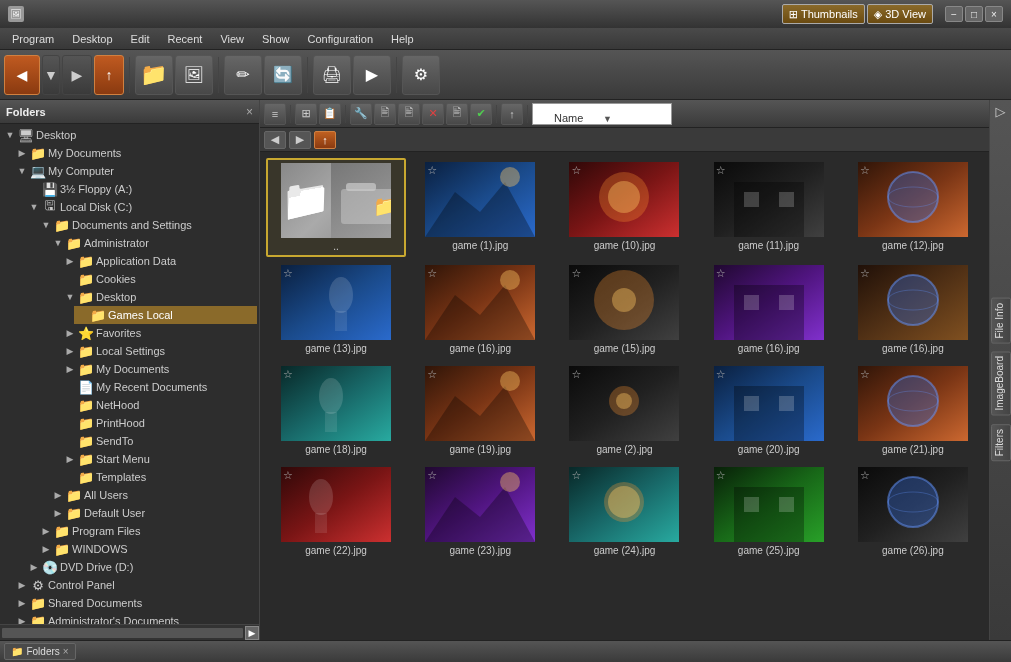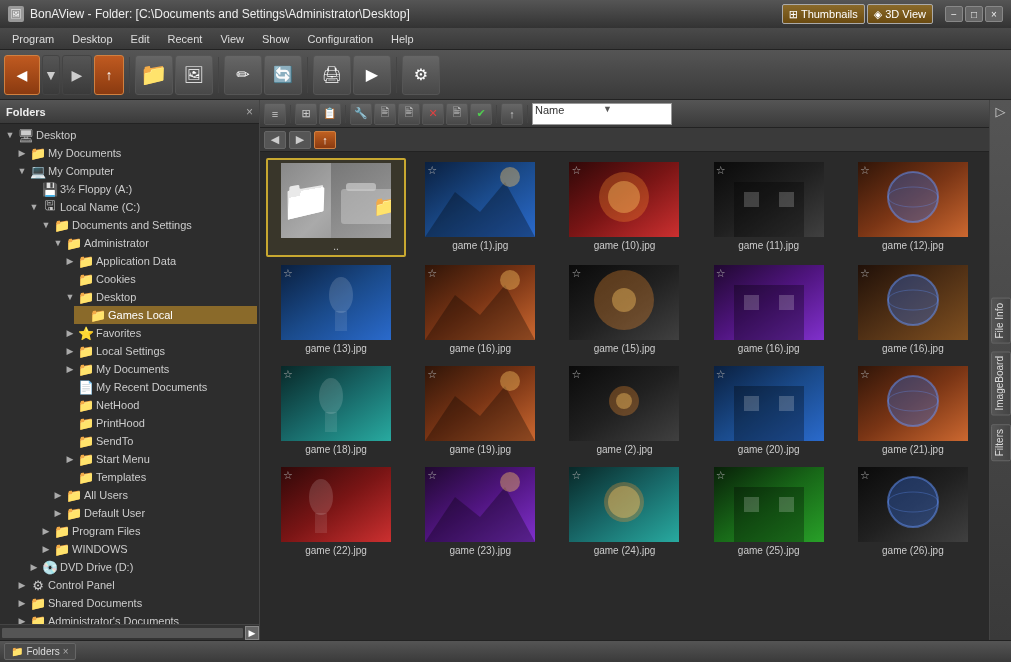--- a/index.html
+++ b/index.html
@@ -116,22 +116,22 @@
       height: 28px;
       display: flex;
       align-items: center;
       padding: 0 4px;
       gap: 2px;
       border-bottom: 1px solid #222;
     }
     .ct-btn { width: 22px; height: 22px; background: linear-gradient(to bottom, #666, #484848); border: 1px solid #555; border-radius: 2px; cursor: pointer; display: flex; align-items: center; justify-content: center; font-size: 11px; color: #ccc; }
     .ct-sep { width: 1px; height: 18px; background: #444; margin: 0 2px; }
     #name-box {
-      height: 22px; background: #fff; border: 1px solid #999; padding: 0 2px;
-      display: flex; align-items: flex-start; color: #333; min-width: 140px; gap: 2px; cursor: pointer;
+      height: 22px; background: #fff; border: 1px solid #999; padding: 0 21px;
+      display: flex; align-items: flex-end; color: #333; min-width: 140px; gap: 2px; cursor: pointer;
     }
     #name-box span { flex: 1; font-size: 11px; }
     #name-box .dropdown-arrow { color: #555; font-size: 9px; }
 
     
     #nav-row {
       background: #3a3a3a;
       height: 24px;
       display: flex;
       align-items: center;
@@ -218,21 +218,20 @@
       color: #aaa;
     }
     .folder-icon-img::before { content: '📁'; filter: grayscale(1) brightness(1.3); }
   </style>
 </head>
 <body>
 
 <div id="titlebar">
   <div id="titlebar-left">
     <div id="titlebar-icon">🖼</div>
-    <span id="titlebar-title">BonAView - Folder: [C:\Documents and Settings\Administrator\Desktop]</span>
   </div>
   <div id="titlebar-right">
     <div id="thumbnails-btn">
       <span>⊞</span>
       <span>Thumbnails</span>
     </div>
     <div id="view3d-btn">
       <span>◈</span>
       <span>3D View</span>
     </div>
@@ -304,21 +303,21 @@
 
           <div class="tree-item">
             <span class="tree-expander"> </span>
             <span class="tree-icon">💾</span>
             <span class="tree-label">3½ Floppy (A:)</span>
           </div>
 
           <div class="tree-item">
             <span class="tree-expander">▼</span>
             <span class="tree-icon">🖫</span>
-            <span class="tree-label">Local Name (C:)</span>
+            <span class="tree-label">Local Disk (C:)</span>
           </div>
 
           <div class="tree-children">
 
             <div class="tree-item">
               <span class="tree-expander">▼</span>
               <span class="tree-icon">📁</span>
               <span class="tree-label">Documents and Settings</span>
             </div>
 

